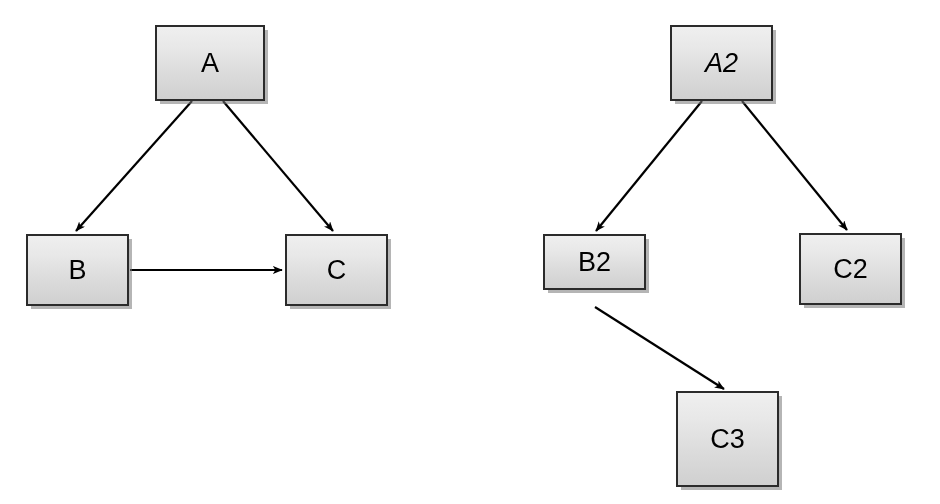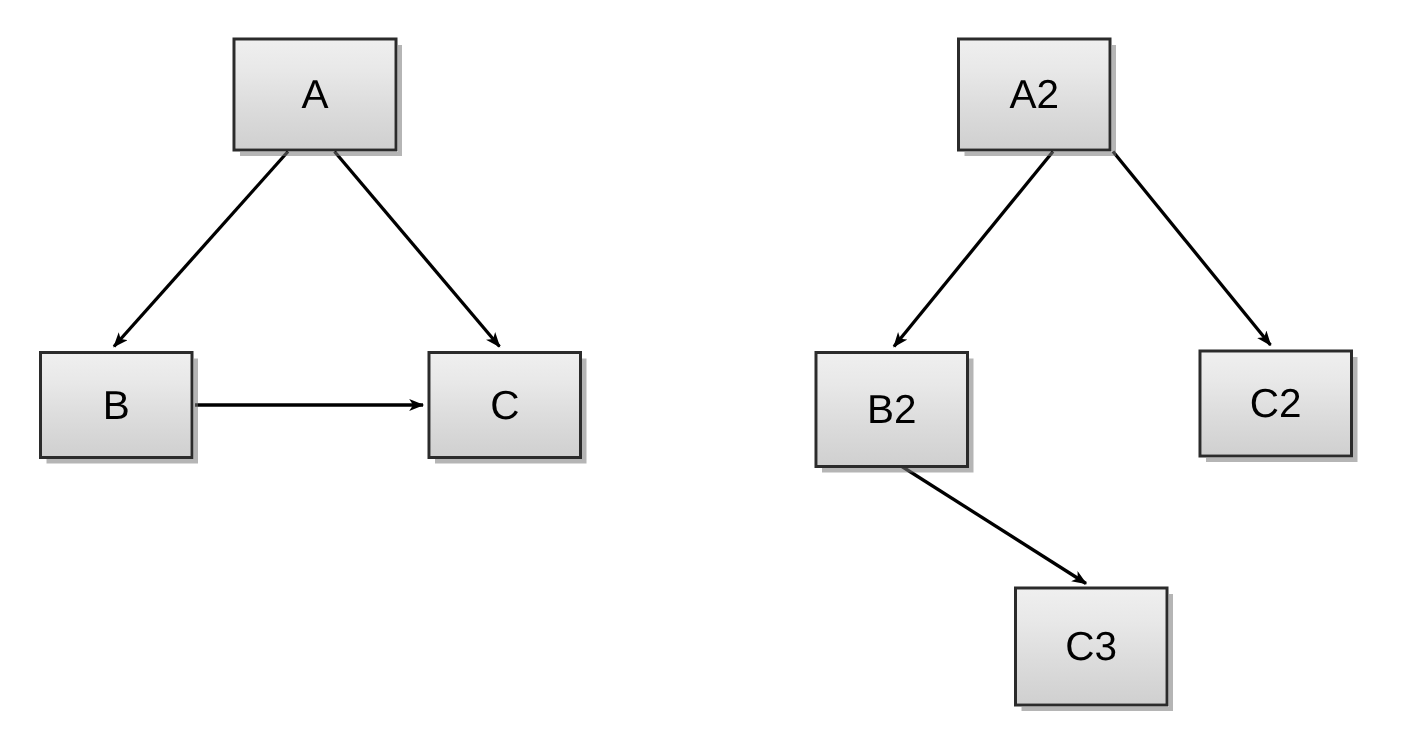--- a/index.html
+++ b/index.html
@@ -68,27 +68,27 @@
   <div id="nodes-group">
       <div class="node" style="left: 155px; top: 25px; width: 110px; height: 76px;">
         <span class="node-label">A</span>
       </div>
       <div class="node" style="left: 26px; top: 234px; width: 103px; height: 72px;">
         <span class="node-label">B</span>
       </div>
       <div class="node" style="left: 285px; top: 234px; width: 103px; height: 72px;">
         <span class="node-label">C</span>
       </div>
-      <div class="node" style="left: 638px; top: 25px; width: 103px; height: 76px;">
+      <div class="node" style="left: 670px; top: 25px; width: 103px; height: 76px; font-style: italic;">
         <span class="node-label">A2</span>
       </div>
-      <div class="node" style="left: 543px; top: 234px; width: 103px; height: 78px;">
+      <div class="node" style="left: 543px; top: 234px; width: 103px; height: 56px;">
         <span class="node-label">B2</span>
       </div>
       <div class="node" style="left: 799px; top: 233px; width: 103px; height: 72px; align-items: center;">
         <span class="node-label">C2</span>
       </div>
-      <div class="node" style="left: 676px; top: 391px; width: 103px; height: 80px;">
+      <div class="node" style="left: 676px; top: 391px; width: 103px; height: 96px;">
         <span class="node-label">C3</span>
       </div>
     </div>
 
 </div>
 
 </body></html>

